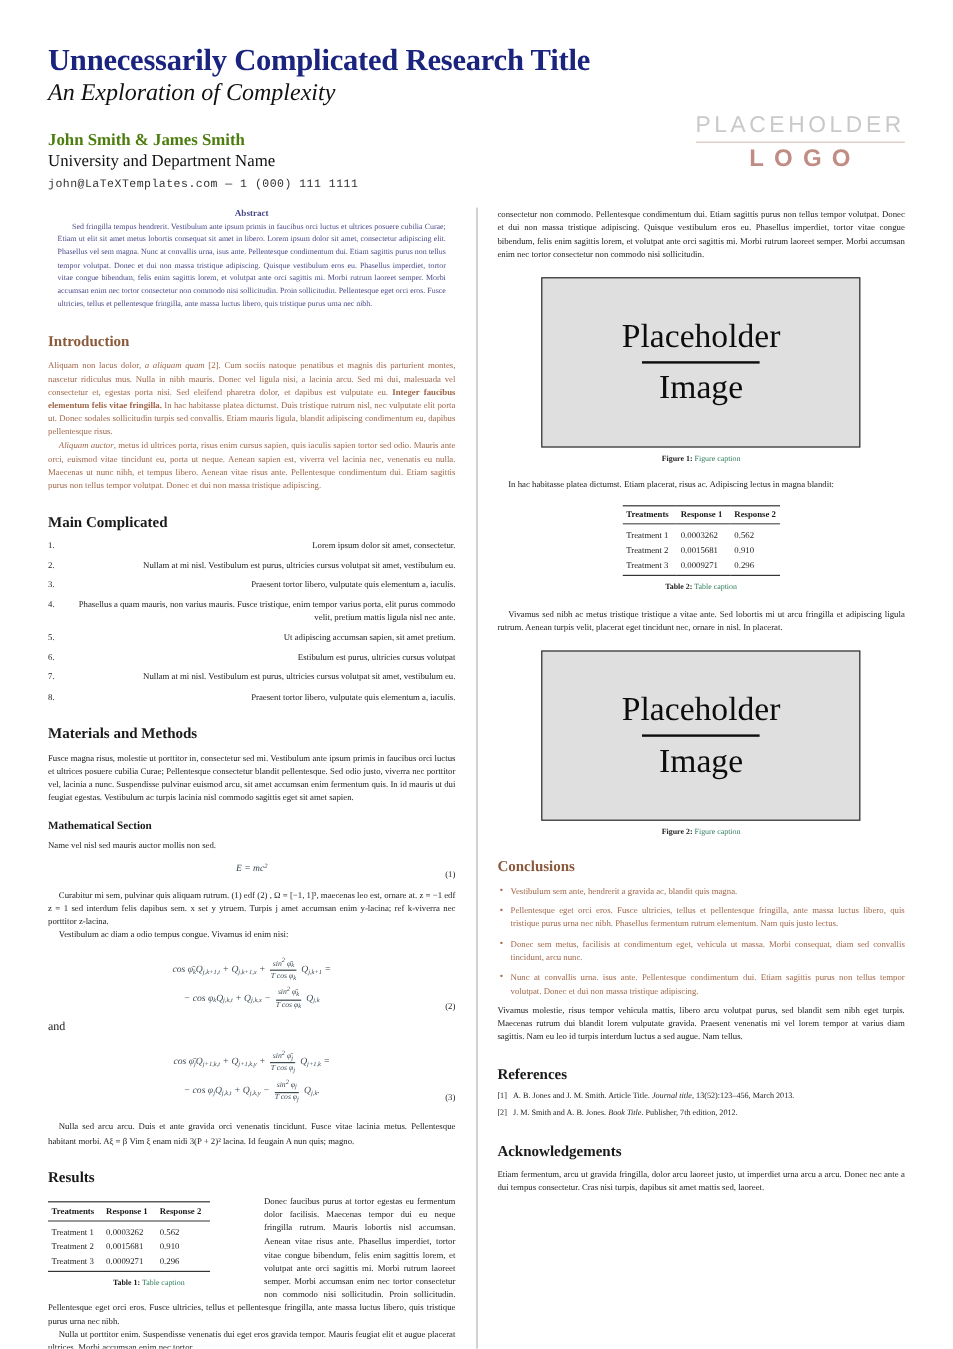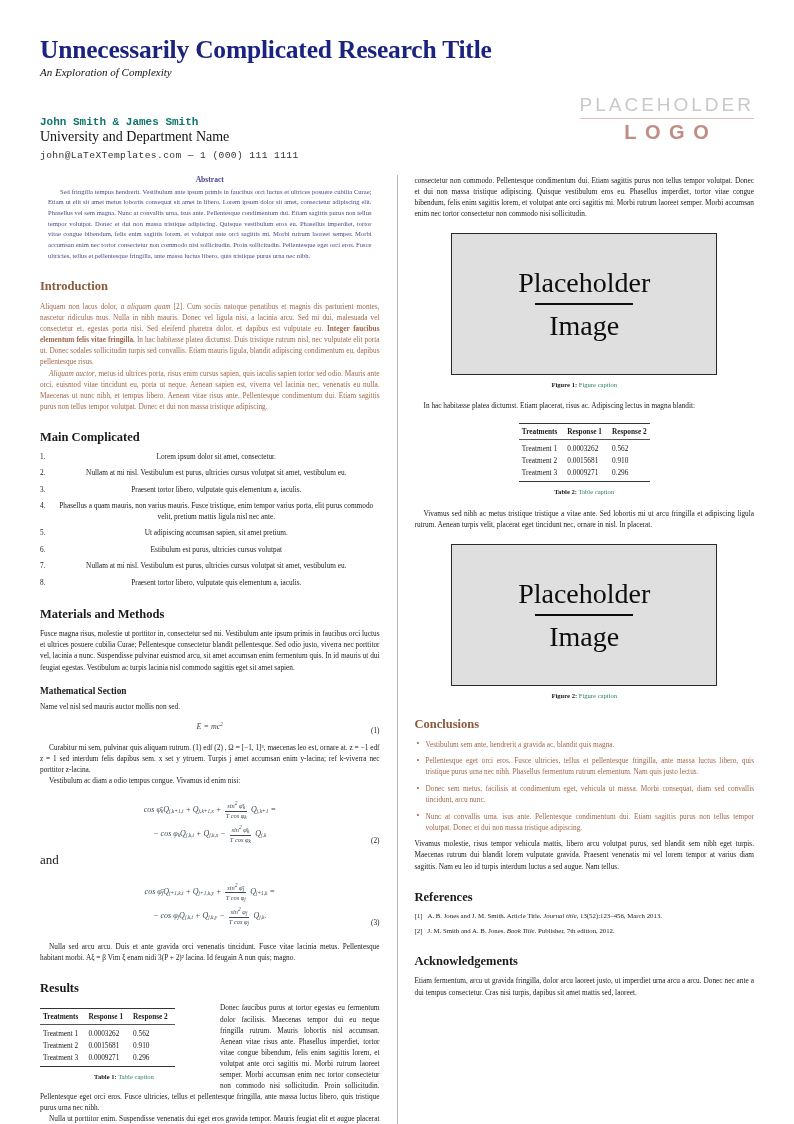--- a/index.html
+++ b/index.html
@@ -14,24 +14,24 @@
   .page { padding:36px 40px 0 40px; box-sizing:border-box; height:100%; }
 
   
   .header { position:relative; min-height:118px; }
   .title {
     font-family:"Liberation Serif", serif;
     font-size:25.5px; font-weight:bold; color:#1a237e;
     letter-spacing:-0.2px; line-height:1.12; margin:0 0 1px 0;
   }
   .subtitle {
-    font-size:11px; font-style:italic; color:#111; margin:0 0 38px 0;
+    font-size:20px; font-style:italic; color:#111; margin:0 0 22px 0;
     line-height:1.1;
   }
-  .authors { font-size:11px; font-weight:bold; color:#0f766e; margin:0 0 1px 0;font-family:Liberation Mono, monospace; }
+  .authors { font-size:14px; font-weight:bold; color:#4d7c0f; margin:0 0 1px 0; }
   .affil { font-size:14px; color:#111; margin:0 0 5px 0; }
   .contact {
     font-family:"Liberation Mono", monospace;
     font-size:9.6px; color:#333; letter-spacing:0.4px;
   }
   .logo { position:absolute; right:0; top:59px; text-align:center; }
   .logo-top {
     font-size:19px; color:#c9c9c9; letter-spacing:3.0px;
     font-family:"Liberation Sans", sans-serif; line-height:1;
     padding-bottom:3px;
@@ -77,21 +77,21 @@
     margin:0 0 0 0; color:#1a1a1a;
   }
   p.body + p.body { text-indent:9px; }
   p.brown { color:#a0674a; }
   .ind { text-indent:9px; }
 
   
   ol.objectives { margin:0; padding:0; list-style:none; counter-reset:obj; }
   ol.objectives li {
     font-size:7.3px; line-height:1.5; margin-bottom:5.5px;
-    padding-left:13px; position:relative; text-align:center;
+    padding-left:13px; position:relative; text-align:right;
   }
   ol.objectives li:before {
     counter-increment:obj; content:counter(obj) ".";
     position:absolute; left:0; top:0;
   }
 
   
   ul.concl { margin:0; padding:0; list-style:none; }
   ul.concl li {
     font-size:7.3px; line-height:1.52; color:#a0674a;
@@ -111,21 +111,21 @@
   .eq-num {
     position:absolute; right:0; bottom:0; font-size:7.3px;
     font-style:normal; color:#1a1a1a;
   }
   .frac { display:inline-block; vertical-align:middle; text-align:center; margin:0 2px; }
   .frac .num { display:block; font-size:6.4px; border-bottom:0.6px solid #3d4a52; padding:0 2px 0.5px 2px; }
   .frac .den { display:block; font-size:6.4px; padding-top:0.5px; }
   .sub { font-size:5.4px; vertical-align:-0.25em; }
   .sup { font-size:5.4px; vertical-align:0.5em; }
   .eq-line2 { margin-top:4px; }
-  .and-word { font-size:13px; margin:7px 0 0 0; }
+  .and-word { font-size:10px; margin:7px 0 0 0; }
 
   
   table.data { border-collapse:collapse; font-size:7.3px; }
   table.data th {
     font-weight:bold; padding:2.5px 7px 3px 3px; text-align:left;
     white-space:nowrap;
   }
   table.data td { padding:1.6px 7px 1.6px 3px; white-space:nowrap; }
   .tb-top { border-top:0.9px solid #333; }
   .tb-mid { border-bottom:0.55px solid #555; }

